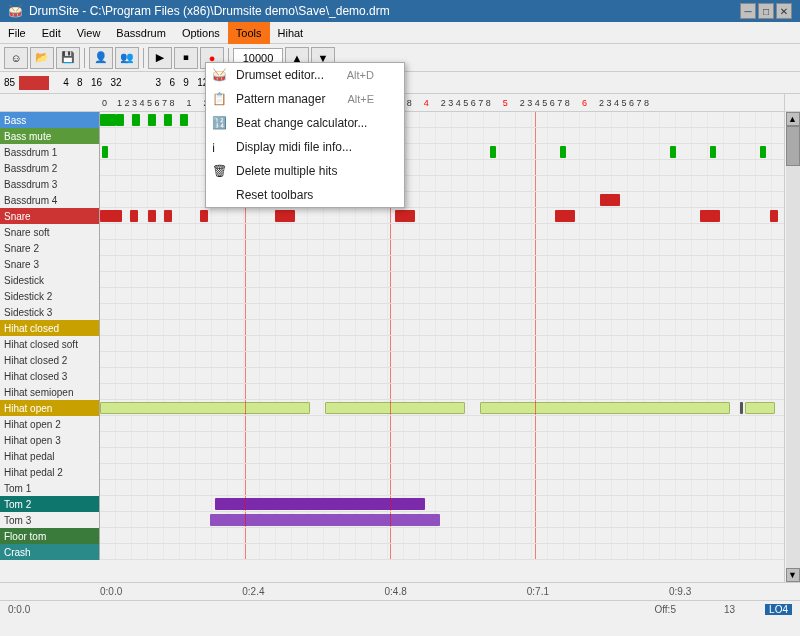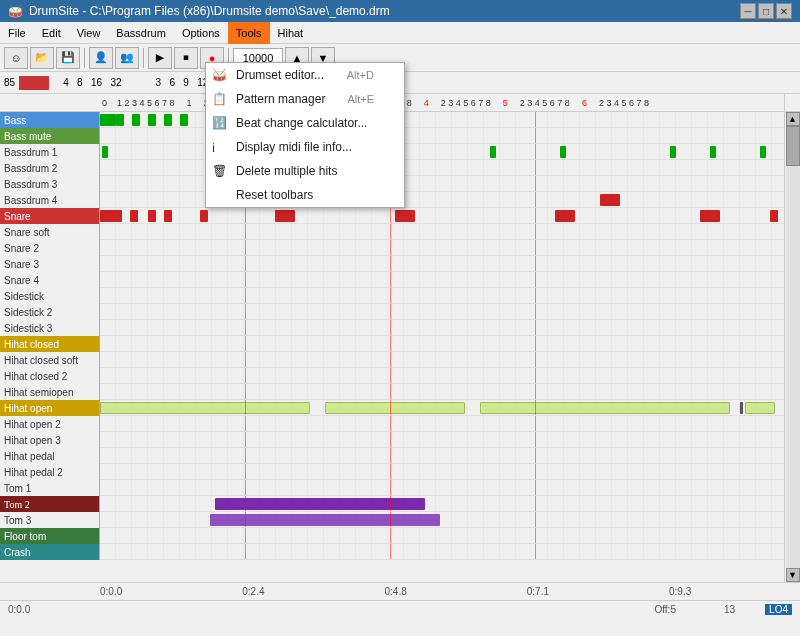--- a/index.html
+++ b/index.html
@@ -167,21 +167,21 @@
         transparent 15px,
         #e8e8e8 15px,
         #e8e8e8 16px
       );
     }
 
     .label-colored-blue { background: #4a90d9; color: white; }
     .label-colored-green { background: #5a9a3a; color: white; }
     .label-colored-red { background: #cc3333; color: white; }
     .label-colored-yellow { background: #c8a000; color: white; }
-    .label-colored-purple { background: #7f1d1d; color: white; font-family: Liberation Serif, serif; }
+    .label-colored-purple { background: #0f766e; color: white; }
     .label-colored-teal { background: #2a8a8a; color: white; }
     .label-colored-darkgreen { background: #3a7a3a; color: white; }
     .label-plain { background: #f0f0f0; color: #333; }
 
     
     .nb { position: absolute; top: 2px; height: 12px; border-radius: 1px; }
     .nb-green { background: #00aa00; }
     .nb-darkred { background: #cc2222; }
   </style>
 </head>
@@ -378,29 +378,20 @@
       <div class="track-grid-row">
         <div class="label label-plain">Snare 3</div>
         <div class="cells">
             <div class="grid-bg"></div>
             <div style="position: absolute; top: 0px; bottom: 0px; left: 145px; width: 1px; background: rgba(255, 0, 0, 0.5); z-index: 5; pointer-events: none;"></div>
             <div style="position: absolute; top: 0px; bottom: 0px; left: 290px; width: 1px; background: rgba(255, 0, 0, 0.5); z-index: 5; pointer-events: none;"></div>
             <div style="position: absolute; top: 0px; bottom: 0px; left: 435px; width: 1px; background: rgba(255, 0, 0, 0.5); z-index: 5; pointer-events: none;"></div>
           </div>
       </div>
 
-      <div class="track-grid-row">
-        <div class="label label-plain">Snare 4</div>
-        <div class="cells">
-            <div class="grid-bg"></div>
-            <div style="position: absolute; top: 0px; bottom: 0px; left: 145px; width: 1px; background: rgba(255, 0, 0, 0.5); z-index: 5; pointer-events: none;"></div>
-            <div style="position: absolute; top: 0px; bottom: 0px; left: 290px; width: 1px; background: rgba(255, 0, 0, 0.5); z-index: 5; pointer-events: none;"></div>
-            <div style="position: absolute; top: 0px; bottom: 0px; left: 435px; width: 1px; background: rgba(255, 0, 0, 0.5); z-index: 5; pointer-events: none;"></div>
-          </div>
-      </div>
 
       <div class="track-grid-row">
         <div class="label label-plain">Sidestick</div>
         <div class="cells">
             <div class="grid-bg"></div>
             <div style="position: absolute; top: 0px; bottom: 0px; left: 145px; width: 1px; background: rgba(255, 0, 0, 0.5); z-index: 5; pointer-events: none;"></div>
             <div style="position: absolute; top: 0px; bottom: 0px; left: 290px; width: 1px; background: rgba(255, 0, 0, 0.5); z-index: 5; pointer-events: none;"></div>
             <div style="position: absolute; top: 0px; bottom: 0px; left: 435px; width: 1px; background: rgba(255, 0, 0, 0.5); z-index: 5; pointer-events: none;"></div>
           </div>
       </div>
@@ -448,20 +439,29 @@
       <div class="track-grid-row">
         <div class="label label-plain">Hihat closed 2</div>
         <div class="cells">
             <div class="grid-bg"></div>
             <div style="position: absolute; top: 0px; bottom: 0px; left: 145px; width: 1px; background: rgba(255, 0, 0, 0.5); z-index: 5; pointer-events: none;"></div>
             <div style="position: absolute; top: 0px; bottom: 0px; left: 290px; width: 1px; background: rgba(255, 0, 0, 0.5); z-index: 5; pointer-events: none;"></div>
             <div style="position: absolute; top: 0px; bottom: 0px; left: 435px; width: 1px; background: rgba(255, 0, 0, 0.5); z-index: 5; pointer-events: none;"></div>
           </div>
       </div>
 
+      <div class="track-grid-row">
+        <div class="label label-plain">Hihat closed 3</div>
+        <div class="cells">
+            <div class="grid-bg"></div>
+            <div style="position: absolute; top: 0px; bottom: 0px; left: 145px; width: 1px; background: rgba(255, 0, 0, 0.5); z-index: 5; pointer-events: none;"></div>
+            <div style="position: absolute; top: 0px; bottom: 0px; left: 290px; width: 1px; background: rgba(255, 0, 0, 0.5); z-index: 5; pointer-events: none;"></div>
+            <div style="position: absolute; top: 0px; bottom: 0px; left: 435px; width: 1px; background: rgba(255, 0, 0, 0.5); z-index: 5; pointer-events: none;"></div>
+          </div>
+      </div>
 
       <div class="track-grid-row">
         <div class="label label-plain">Hihat semiopen</div>
         <div class="cells">
             <div class="grid-bg"></div>
             <div style="position: absolute; top: 0px; bottom: 0px; left: 145px; width: 1px; background: rgba(255, 0, 0, 0.5); z-index: 5; pointer-events: none;"></div>
             <div style="position: absolute; top: 0px; bottom: 0px; left: 290px; width: 1px; background: rgba(255, 0, 0, 0.5); z-index: 5; pointer-events: none;"></div>
             <div style="position: absolute; top: 0px; bottom: 0px; left: 435px; width: 1px; background: rgba(255, 0, 0, 0.5); z-index: 5; pointer-events: none;"></div>
           </div>
       </div>

